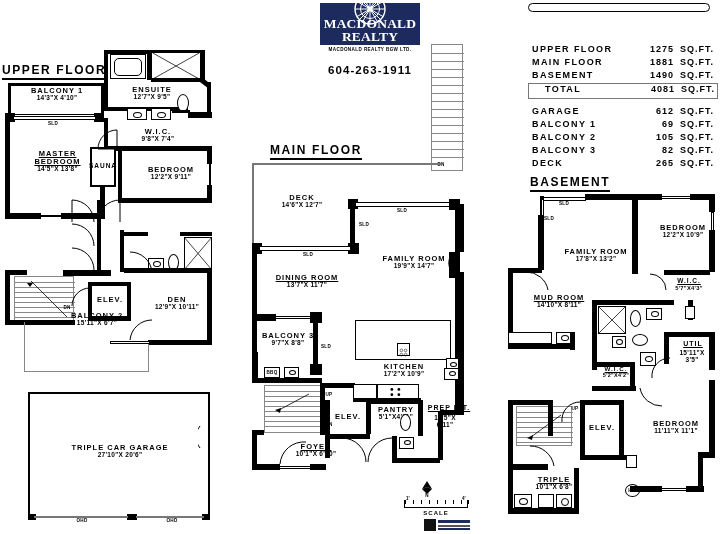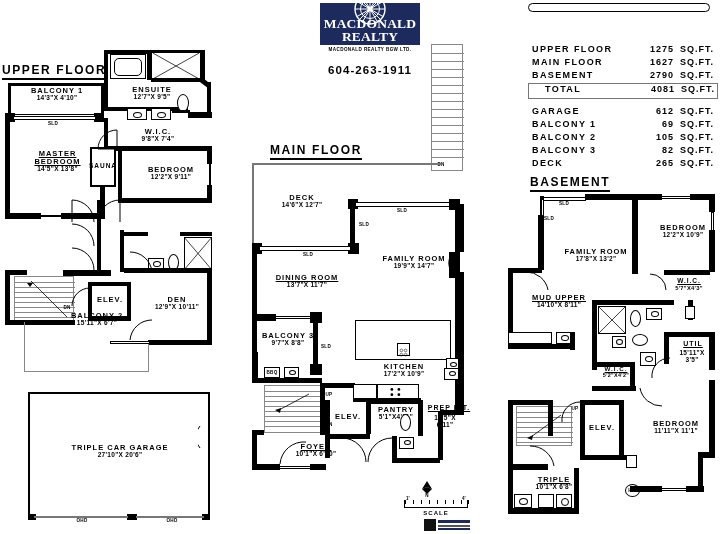--- a/index.html
+++ b/index.html
@@ -145,26 +145,26 @@
   </div>
 
   <div id="areas">
     <div class="arow">
       <span class="an">UPPER FLOOR</span>
       <span class="av">1275</span>
       <span class="au">SQ.FT.</span>
     </div>
     <div class="arow">
       <span class="an">MAIN FLOOR</span>
-      <span class="av">1627</span>
+      <span class="av">1881</span>
       <span class="au">SQ.FT.</span>
     </div>
     <div class="arow">
       <span class="an">BASEMENT</span>
-      <span class="av">2790</span>
+      <span class="av">1490</span>
       <span class="au">SQ.FT.</span>
     </div>
     <div class="arow total">
       <span class="an">TOTAL</span>
       <span class="av">4081</span>
       <span class="au">SQ.FT.</span>
     </div>
   </div>
 
   <div id="areas2">
@@ -584,21 +584,21 @@
     <span class="nm" style="font-size:6.5px;">W.I.C.</span>
     <span class="dm" style="font-size:5.8px;">5'7"X4'3"</span>
   </div>
   <svg class="abs" style="left:648px;top:272px;width:20px;height:20px;" viewBox="0 0 20 20">
     <path d="M2 2 A16 16 0 0 1 18 18" fill="none" stroke="#000" stroke-width="1"></path>
   </svg>
 
   <div class="wall" style="left:508px;top:268px;width:34px;height:5px;"></div>
   <div class="wall" style="left:508px;top:268px;width:5px;height:72px;"></div>
   <div class="lbl u" style="left:516px;top:294px;width:86px;">
-    <span class="nm">MUD UPPER</span>
+    <span class="nm">MUD ROOM</span>
     <span class="dm">14'10"X  8'11"</span>
   </div>
   <svg class="abs" style="left:524px;top:270px;width:26px;height:22px;" viewBox="0 0 26 22">
     <path d="M2 2 A22 22 0 0 1 24 20" fill="none" stroke="#000" stroke-width="1"></path>
   </svg>
   <div class="fix" style="left:508px;top:332px;width:44px;height:12px;"></div>
   <div class="fix" style="left:556px;top:332px;width:16px;height:12px;">
     <div class="ov" style="left:4px;top:2px;width:8px;height:6px;"></div>
   </div>
   <div class="wall" style="left:508px;top:344px;width:66px;height:5px;"></div>

